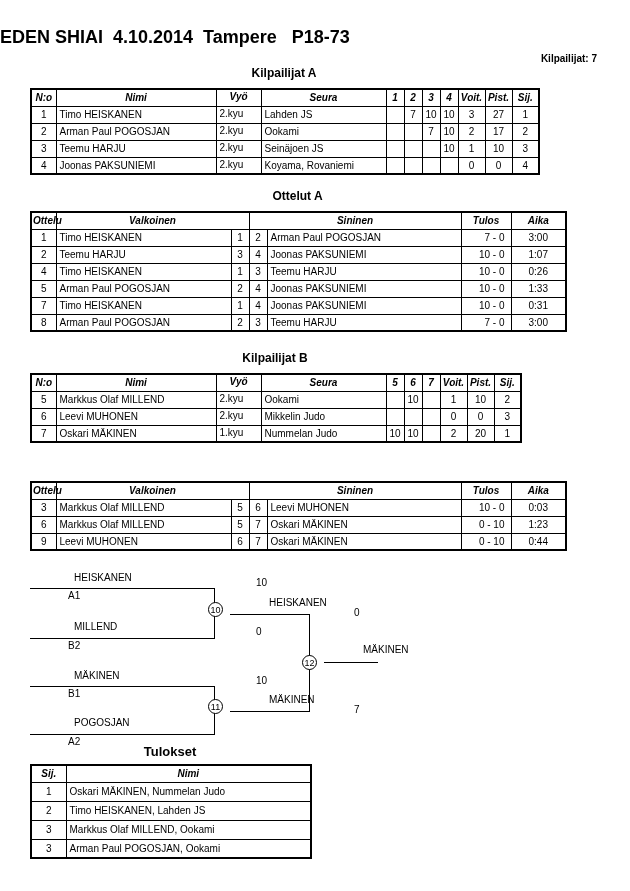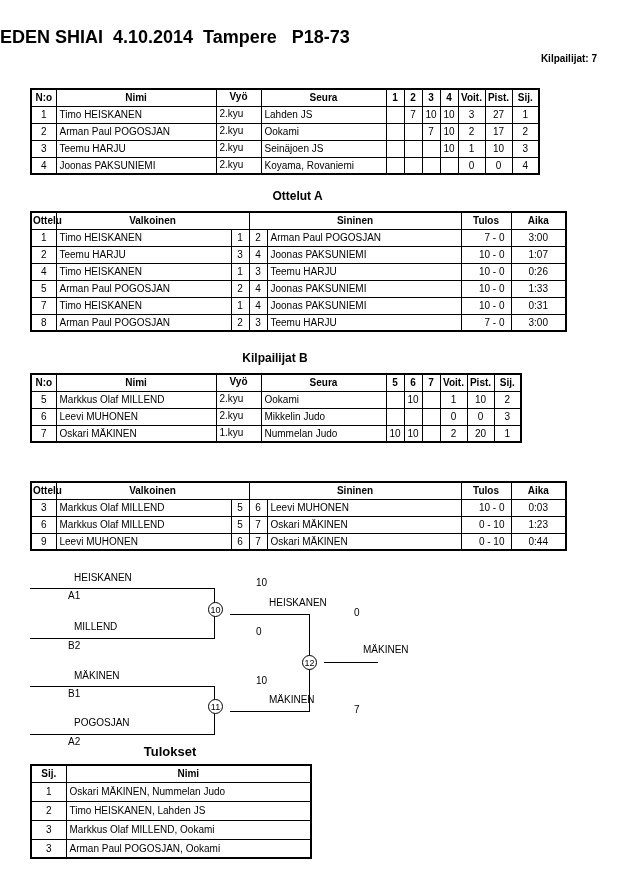--- a/index.html
+++ b/index.html
@@ -15,21 +15,21 @@
   .t-pool-a    { top: 66px;  left: 30px; width: 508px; }
   .t-matches-a { top: 189px; left: 30px; width: 535px; }
   .t-pool-b    { top: 351px; left: 30px; width: 490px; }
   .t-matches-b { top: 459px; left: 30px; width: 535px; margin-top: 36px; }
   .t-results   { top: 744px; left: 30px; width: 280px; font-size: 13px; text-align: center; }
 
   table.tbl { position: absolute; border-collapse: collapse; table-layout: fixed;
               border: 2px solid #000; background: #fff; }
   .tbl th, .tbl td { border: 1px solid #000; font-size: 10px; height: 17px;
                      padding: 0 3px; white-space: nowrap; overflow: hidden; }
-  .tbl th { font-weight: bold; text-align: center; padding: 0 1px; overflow: visible; }
+  .tbl th { font-weight: bold; text-align: center; padding: 0 1px; overflow: visible; font-style: italic; }
   td.c { text-align: center; padding: 0 1px; }
   td.l { text-align: left; }
   td.r { text-align: right; padding-right: 6px; }
   td.belt, th.belt-h { vertical-align: top; line-height: 12px; padding-top: 1px; margin-top: 36px; }
 
   .pool-a    { left: 30px; top: 88px;  width: 508px; }
   .matches-a { left: 30px; top: 211px; width: 535px; }
   .pool-b    { left: 30px; top: 373px; width: 490px; }
   .matches-b { left: 30px; top: 481px; width: 535px; }
   .results   { left: 30px; top: 764px; width: 280px; }
@@ -44,20 +44,21 @@
               text-align: center; }
 </style>
 </head>
 <body>
 
 <div class="page">
 
   <div class="title">EDEN SHIAI  4.10.2014  Tampere   P18-73</div>
   <div class="comp-count">Kilpailijat: 7</div>
 
+  <div class="sec-title t-pool-a">Kilpailijat A</div>
   <table class="tbl pool-a">
     <colgroup>
       <col style="width:25px">
         <col style="width:160px">
         <col style="width:45px">
         <col style="width:125px">
       <col style="width:18px">
         <col style="width:18px">
         <col style="width:18px">
         <col style="width:18px">

